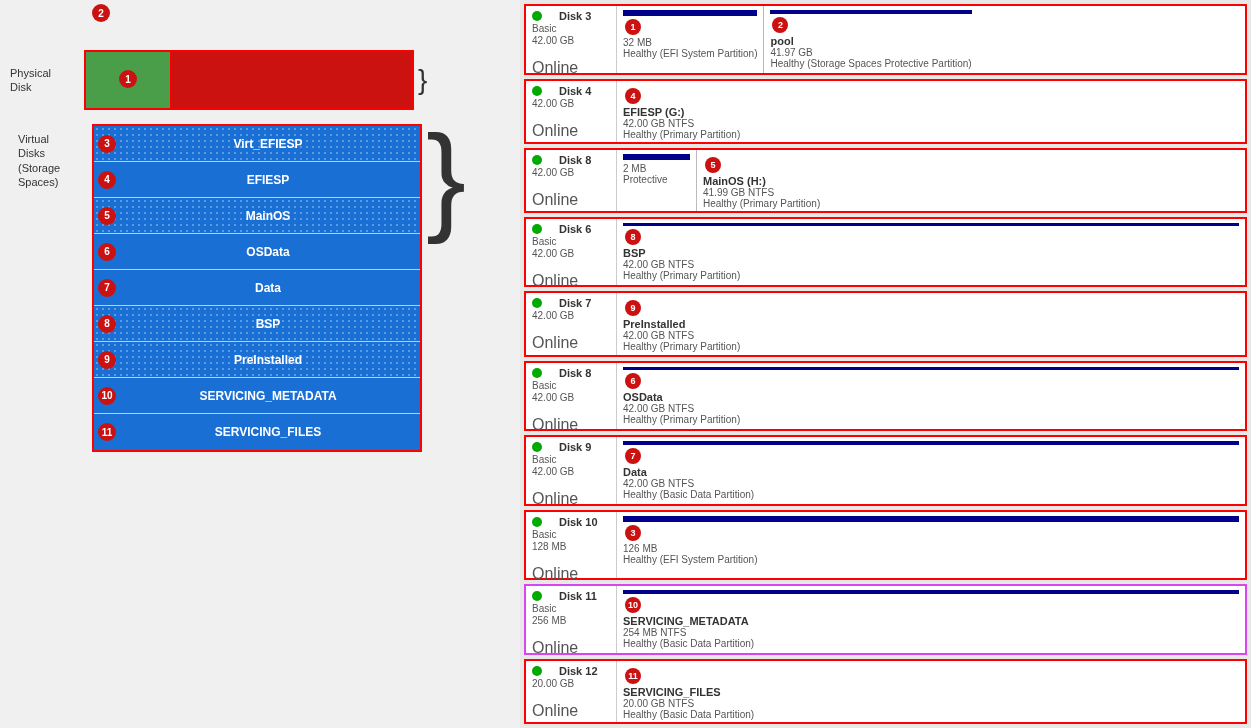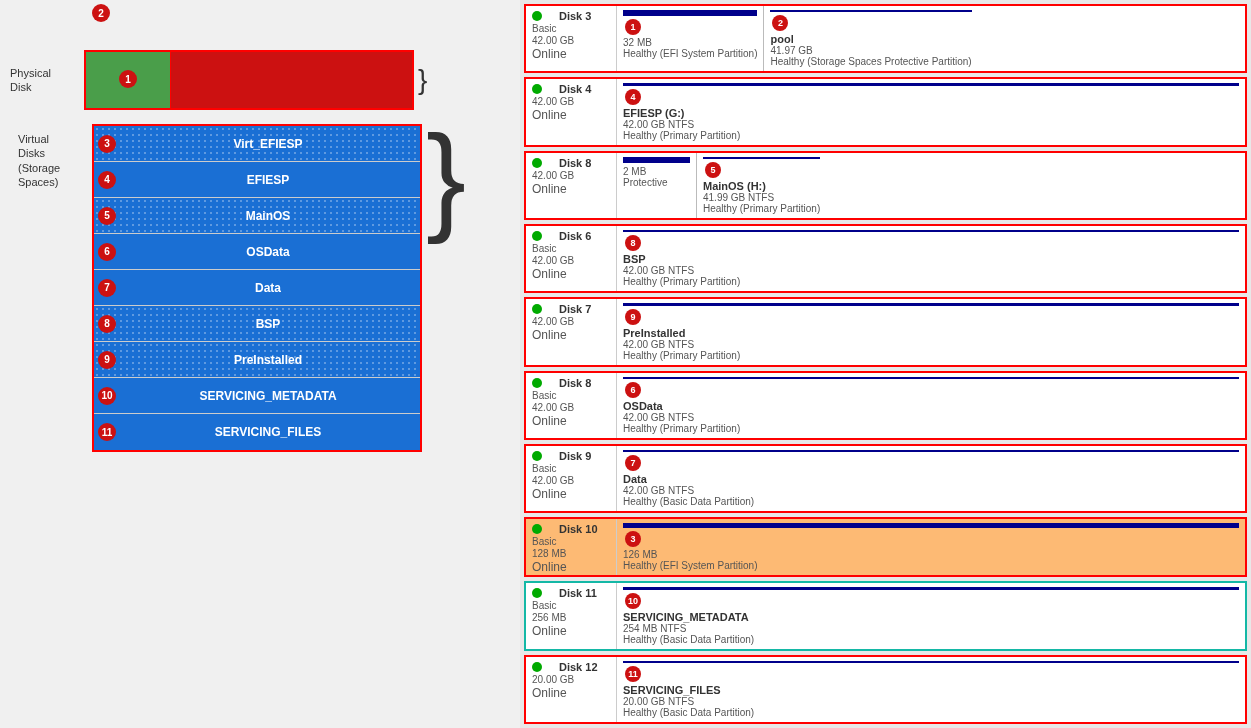--- a/index.html
+++ b/index.html
@@ -173,22 +173,23 @@
       font-size: 10px;
       color: #555;
     }
 
     .disk-size {
       font-size: 10px;
       color: #555;
     }
 
     .disk-status {
-      font-size: 12px;
+      font-size: 16px;
       color: #555;
+      margin-top: 12px;
     }
 
     .disk-partitions {
       flex: 1;
       display: flex;
       flex-direction: row;
       border-left: 1px solid #ccc;
     }
 
     .partition {
@@ -496,42 +497,42 @@
           <div class="partition-blue-bar"></div>
           <div class="partition-badge-row">
             <div class="badge" style="width: 16px; height: 16px; font-size: 9px;">7</div>
           </div>
           <div class="partition-name">Data</div>
           <div class="partition-size">42.00 GB NTFS</div>
           <div class="partition-type">Healthy (Basic Data Partition)</div>
         </div>
       </div>
     </div>
-    <div style="display: flex; flex-direction: row; border: 2px solid red; background: #fdba74; min-height: 50px;">
+    <div style="display: flex; flex-direction: row; border: 2px solid red; background: #ffffff; min-height: 50px;">
       <div class="disk-info">
         <div class="disk-info-label">
           <span class="disk-icon"></span>
           <span class="disk-name">Disk 10</span>
         </div>
         <div class="disk-type">Basic</div>
         <div class="disk-size">128 MB</div>
         <div class="disk-status">Online</div>
       </div>
       <div class="disk-partitions">
         <div class="partition partition-wide">
           <div class="partition-blue-bar"></div>
           <div class="partition-badge-row">
             <div class="badge" style="width: 16px; height: 16px; font-size: 9px;">3</div>
           </div>
           <div class="partition-size">126 MB</div>
           <div class="partition-type">Healthy (EFI System Partition)</div>
         </div>
       </div>
     </div>
-    <div style="display: flex; flex-direction: row; border: 2px solid #14b8a6; background: white; min-height: 50px;">
+    <div style="display: flex; flex-direction: row; border: 2px solid #d946ef; background: white; min-height: 50px;">
       <div class="disk-info">
         <div class="disk-info-label">
           <span class="disk-icon"></span>
           <span class="disk-name">Disk 11</span>
         </div>
         <div class="disk-type">Basic</div>
         <div class="disk-size">256 MB</div>
         <div class="disk-status">Online</div>
       </div>
       <div class="disk-partitions">

